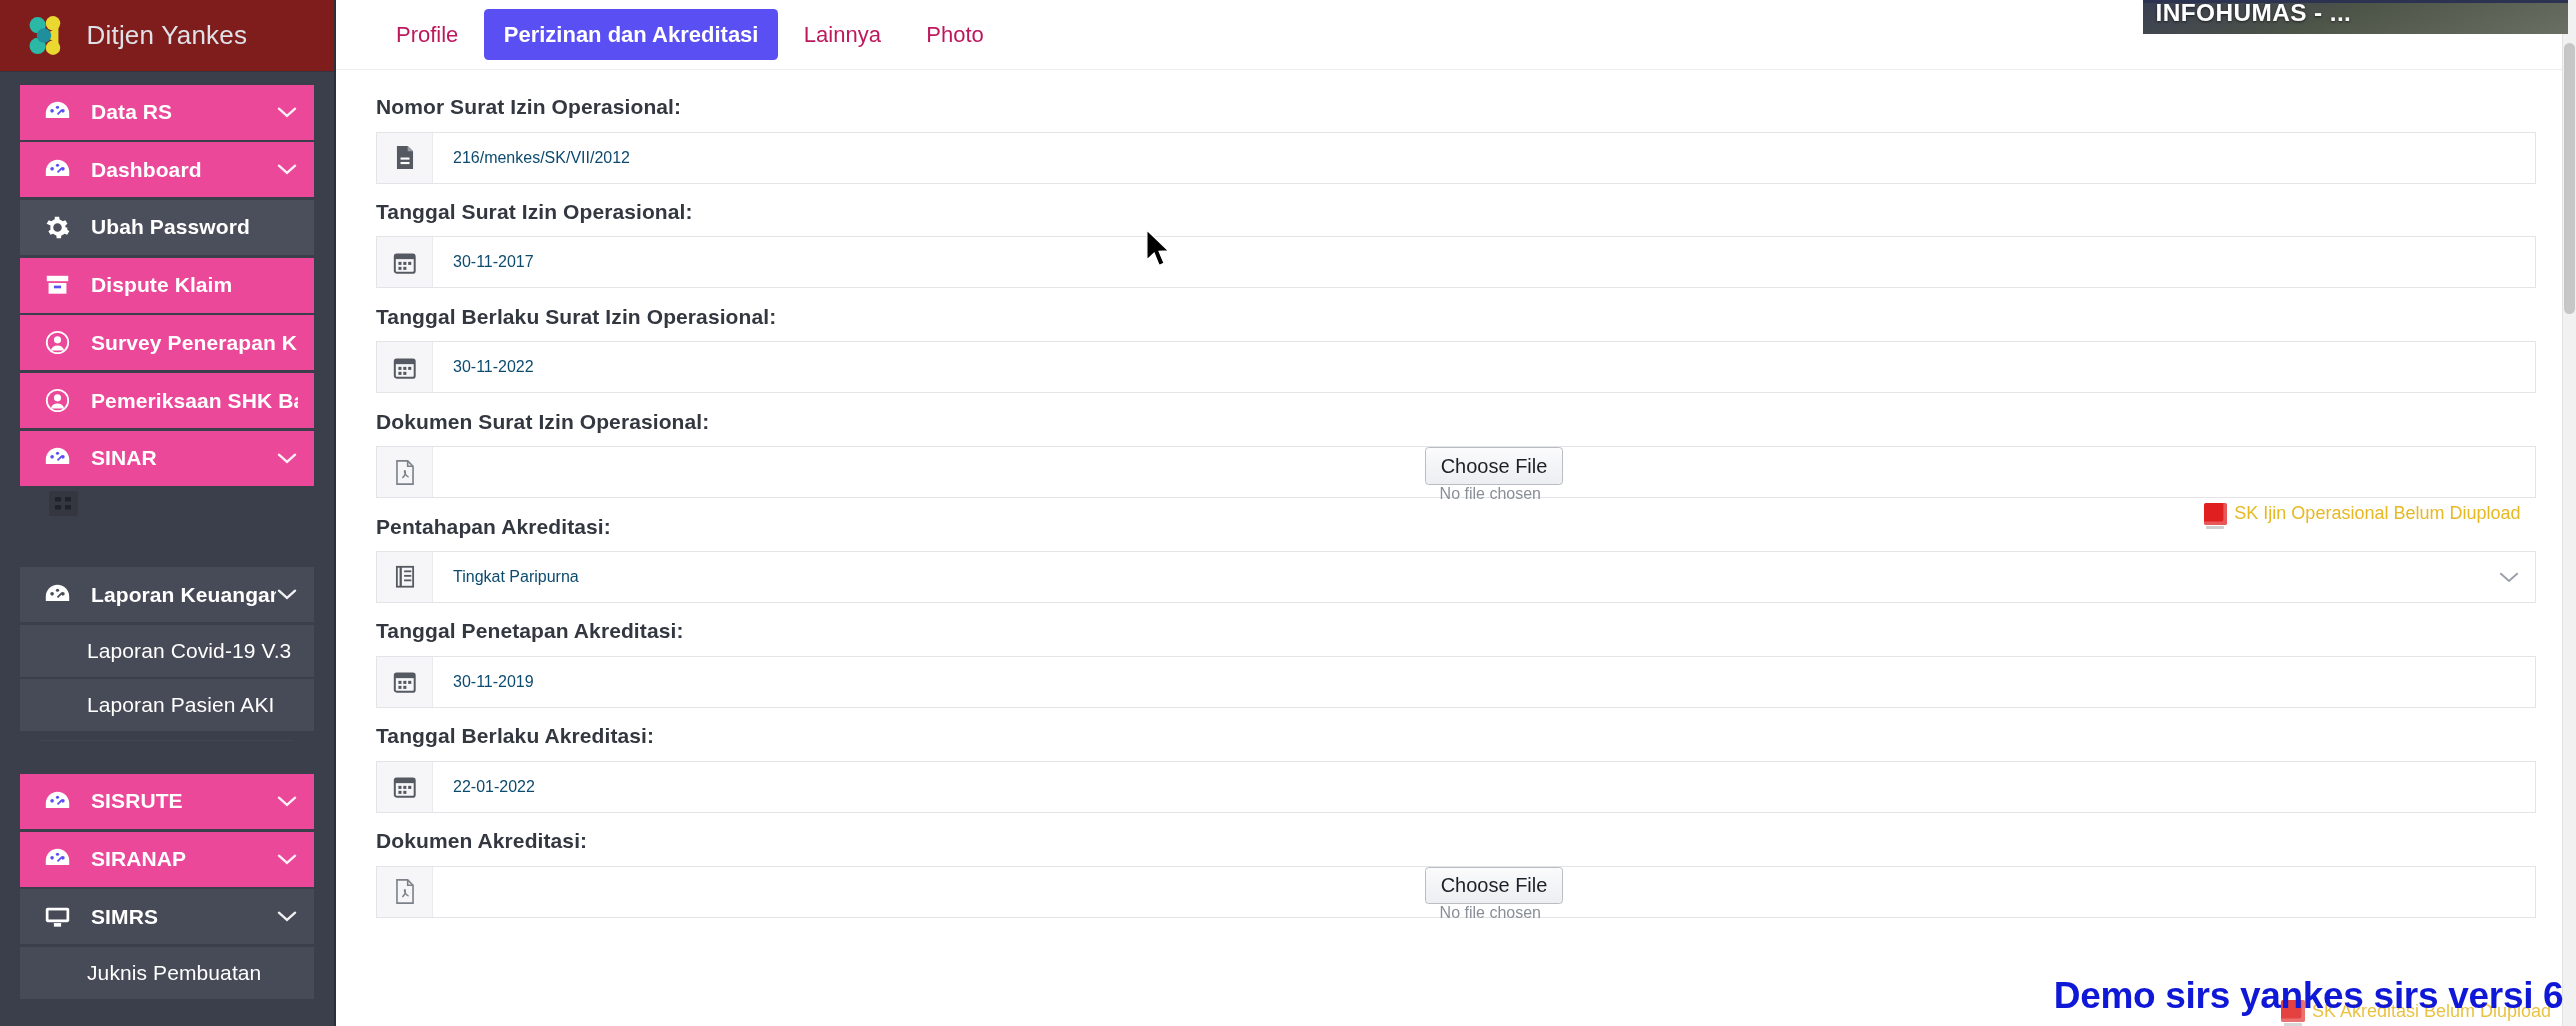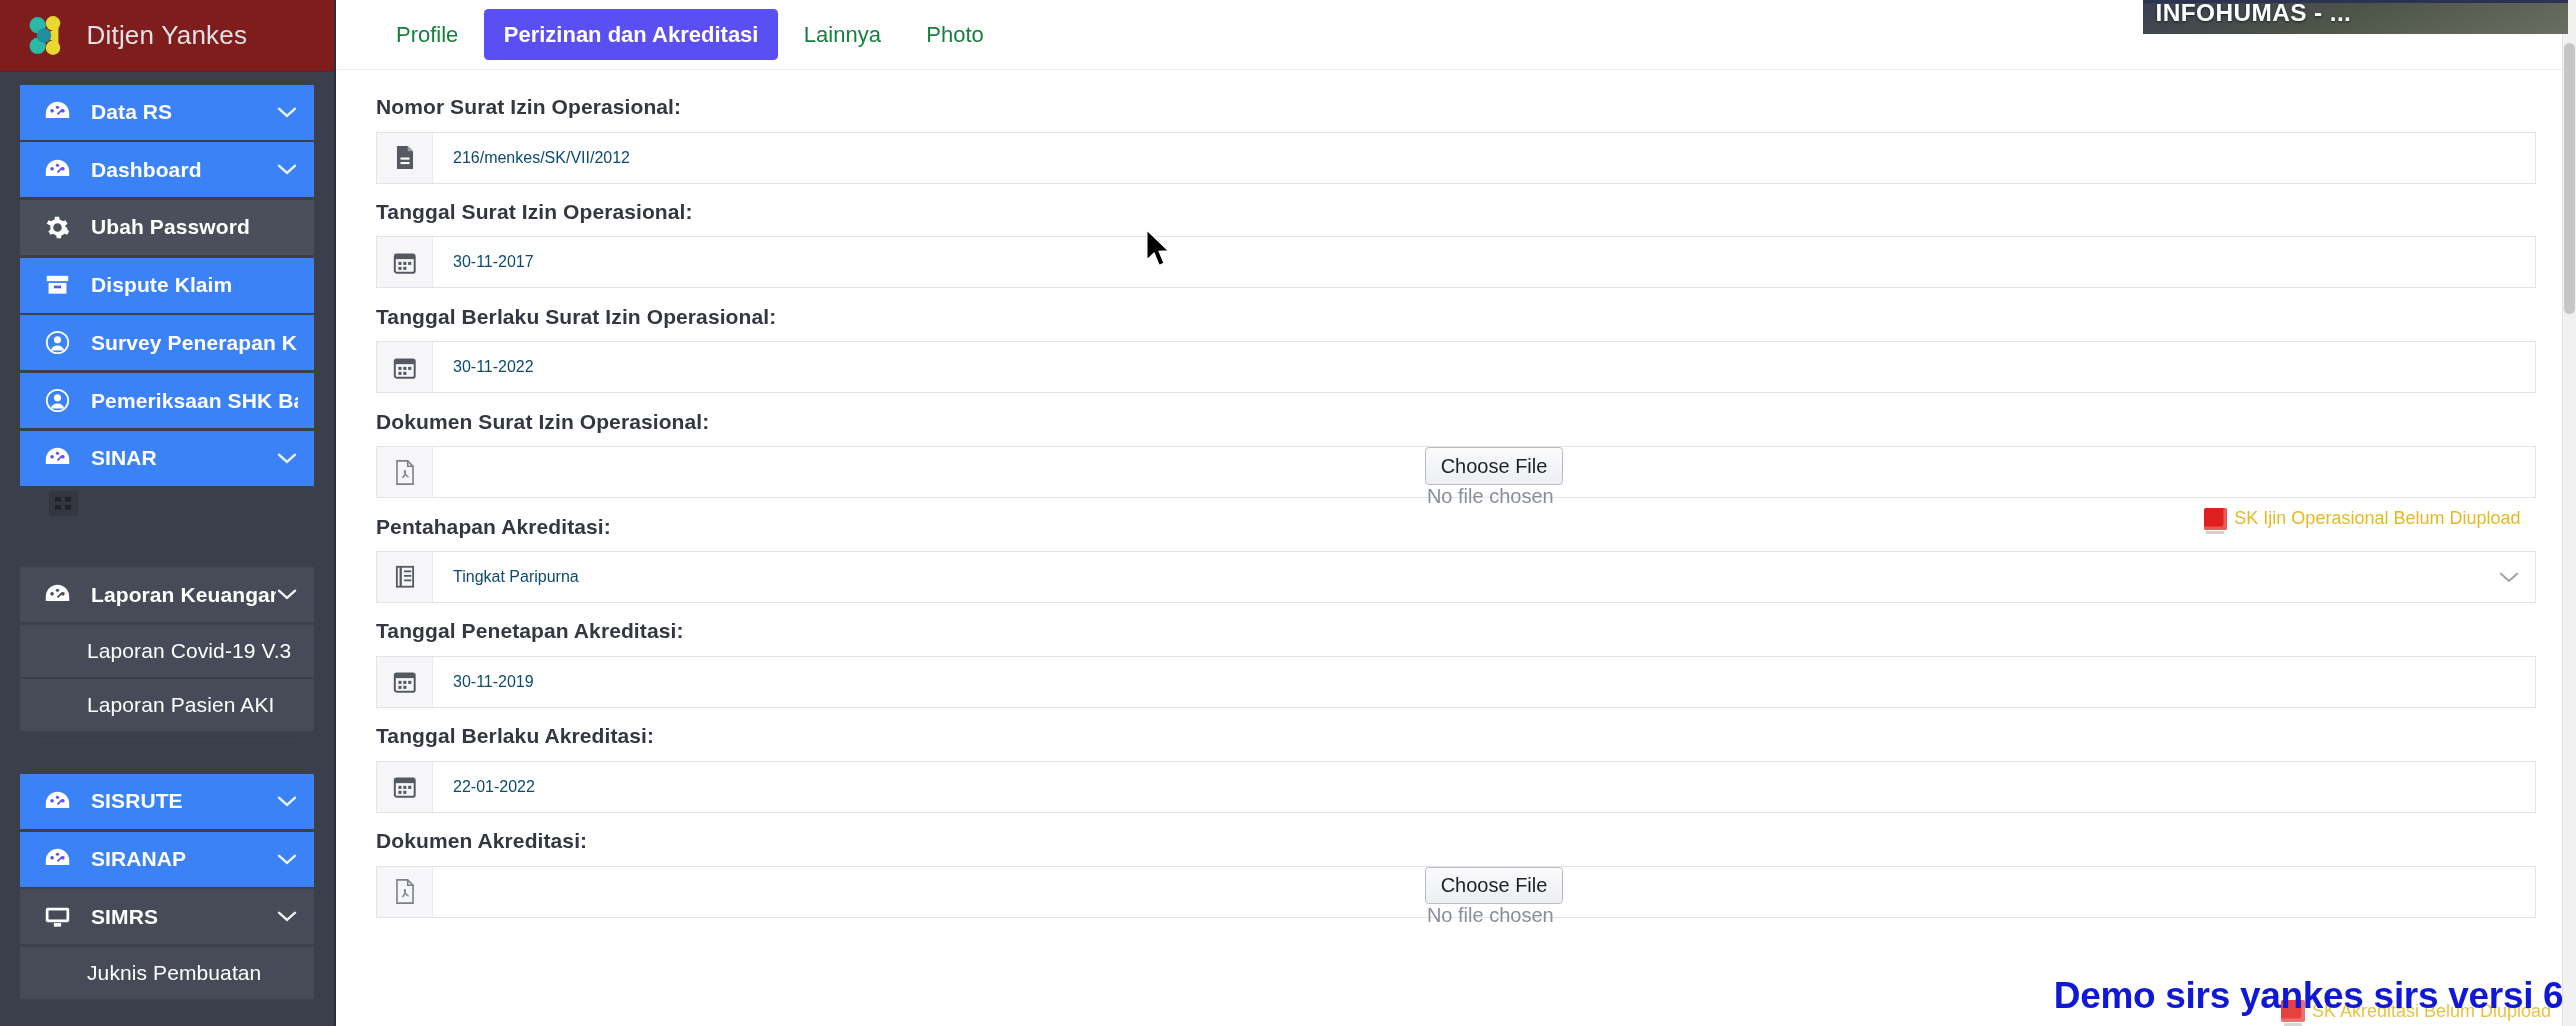--- a/index.html
+++ b/index.html
@@ -38,21 +38,21 @@
     height: 55px;
     padding: 0 16.3px 0 22px;
     color: #ffffff;
     font-size: 21px;
     font-weight: 700;
     letter-spacing: 0.1px;
     margin-bottom: 2.7px;
     position: relative;
     white-space: nowrap;
   }
-  .nav-item.accent { background: #3b82f6; justify-content: space-between; }
+  .nav-item.accent { background: #ec4899; justify-content: space-between; }
   .nav-item.muted  { background: #4b4f5b; }
   .nav-item.plain  { background: #474b57; }
   .nav-item.sub    { background: #474b57; font-weight: 400; padding-left: 67px; height: 52px; }
   .nav-icon {
     width: 31px; height: 27px; margin-right: 18px;
     flex: 0 0 31px;
     display: flex; align-items: center; justify-content: center;
   }
   .nav-label { flex: 1 1 auto; overflow: hidden; text-overflow: clip; }
   .nav-caret {
@@ -83,21 +83,21 @@
     background: #ffffff; overflow: hidden;
   }
   .tabbar {
     height: 70px;
     display: flex; align-items: center;
     padding-left: 40px;
     border-bottom: 1.8px solid #ececef;
     background: #fff;
   }
   .tab {
-    font-size: 22px; color: #15803d;
+    font-size: 22px; color: #be185d;
     padding: 12.6px 20px; margin-right: 5.4px;
     border-radius: 4.5px; white-space: nowrap;
   }
   .tab.active { background: #5a4ff3; color: #ffffff; font-weight: 700; }
 
   .form { padding: 25px 40px 0 40px; }
   .field { margin-bottom: 16.3px; }
   .field-label {
     font-size: 21px; font-weight: 700; color: #333740;
     margin-bottom: 12.6px; letter-spacing: 0.1px;
@@ -131,21 +131,21 @@
   .file-row { display: flex; align-items: center; width: 100%; flex-direction: column; }
   .choose-file {
     margin-left: 20px;
     border: 0.9px solid #b9bcc3;
     background: linear-gradient(#fbfbfc, #eceef1);
     border-radius: 3.6px;
     font-size: 20px; color: #1d2027;
     padding: 6.3px 14.5px;
     white-space: nowrap;
   }
-  .no-file { margin-left: 12.6px; font-size: 20px; color: #8a8e97; white-space: nowrap; }
+  .no-file { margin-left: 12.6px; font-size: 16px; color: #8a8e97; white-space: nowrap; }
   .file-warning {
     margin-left: auto; margin-right: 14.5px;
     display: flex; align-items: center;
     font-size: 18px; color: #e6b822;
     white-space: nowrap;
   }
   .warn-icon {
     width: 23.5px; height: 22px; margin-right: 7.2px;
     background: #e02020; border-radius: 1.8px;
     box-shadow: inset -3.6px -3.6px 0 rgba(255,255,255,.25);

